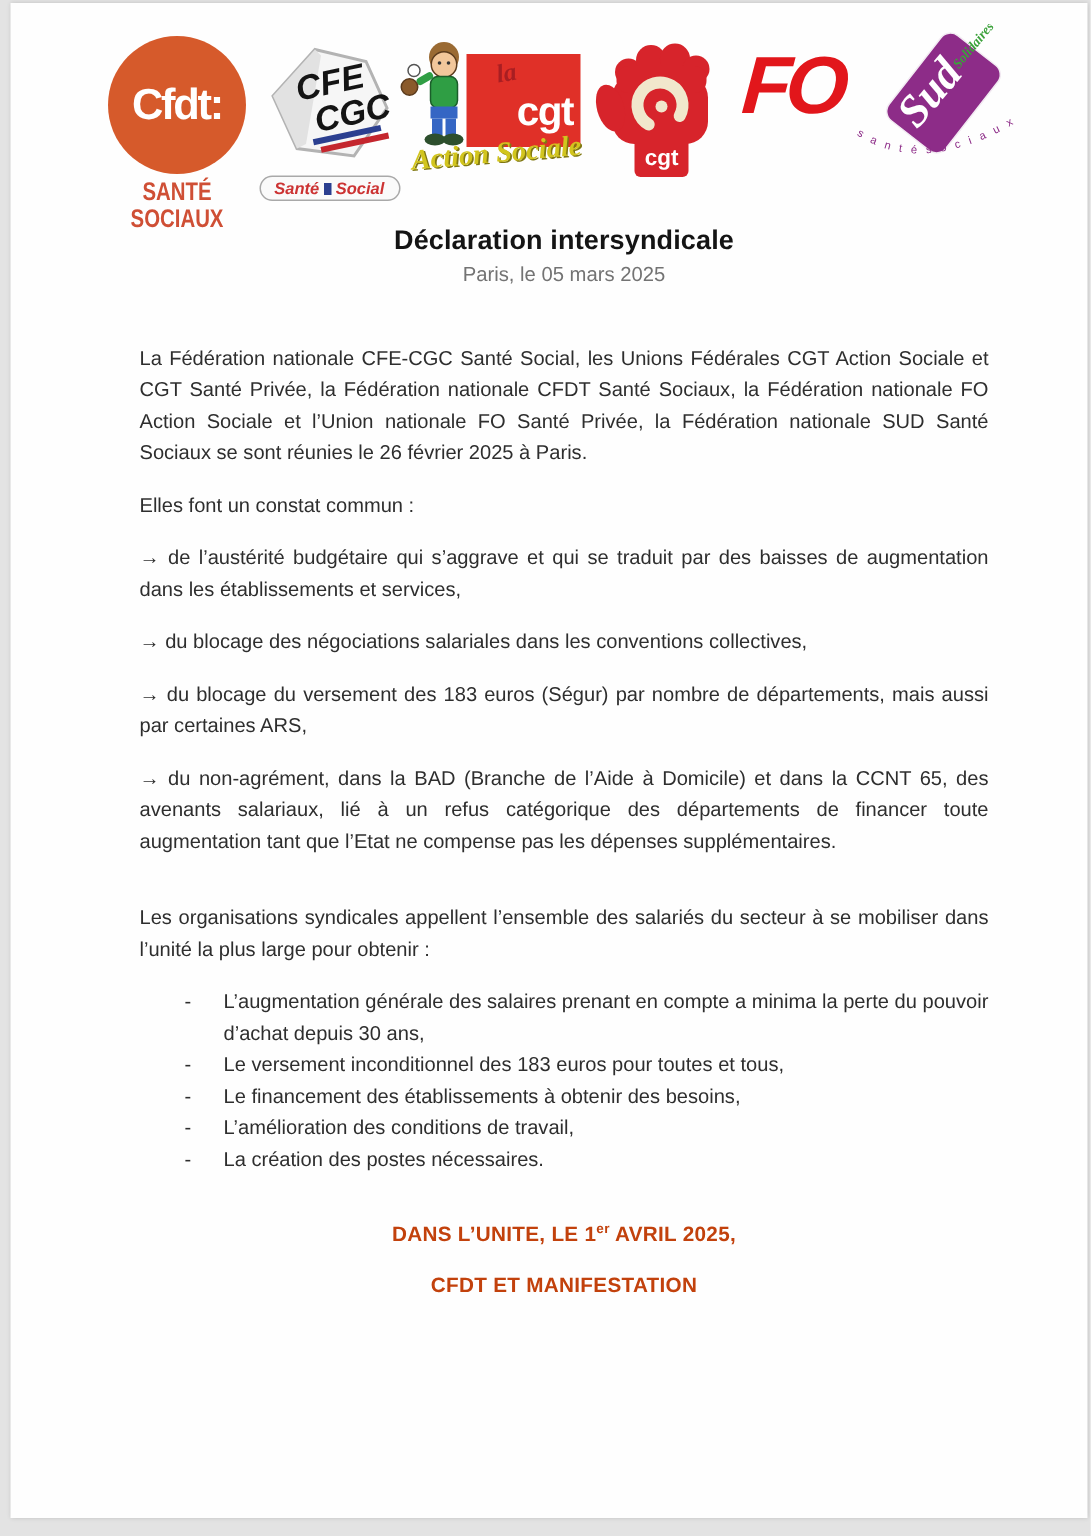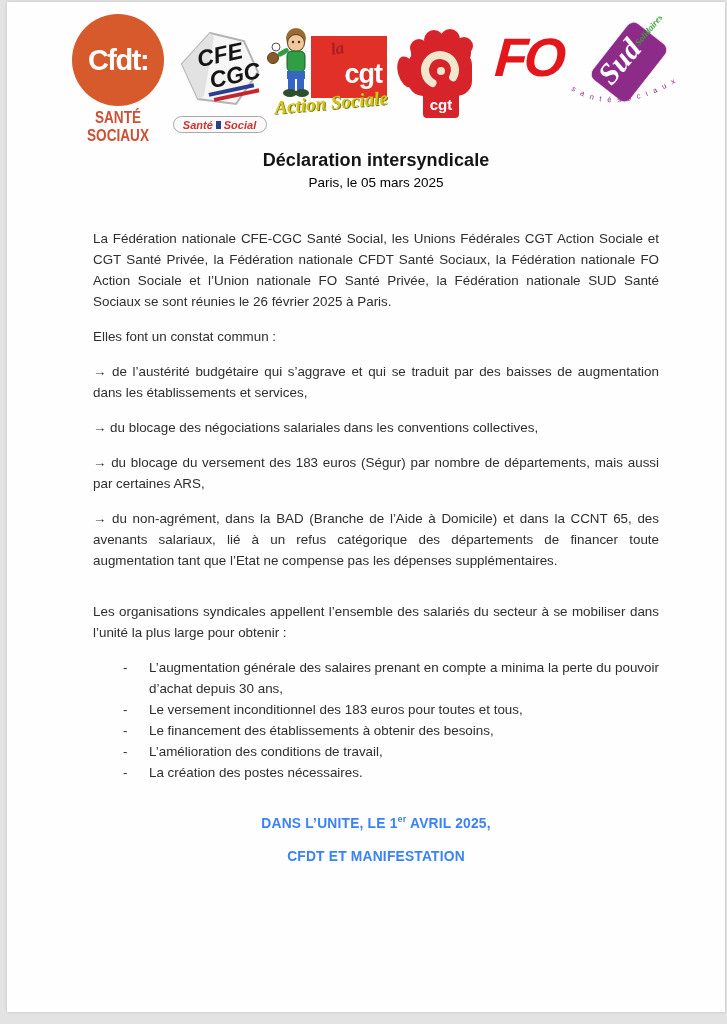--- a/index.html
+++ b/index.html
@@ -7,21 +7,21 @@
   body { font-family:"Liberation Sans", sans-serif; background:#d9d9d9; }
 
   .photo-frame { width:727px; height:1024px; background:#e3e3e3; padding:2px 0 12px 7px; }
   .page { width:718px; height:1010px; background:#fefefe; box-shadow:0 0 3px rgba(0,0,0,.15); overflow:hidden; }
 
   
   .logos { position:relative; height:138px; }
   .logo { position:absolute; }
 
   
-  .cfdt { left:60px; top:12px; width:102px; text-align:center; }
+  .cfdt { left:60px; top:22px; width:102px; text-align:center; }
   .cfdt-circle { width:92px; height:92px; margin:0 auto; border-radius:50%;
     background:#d65a2b; display:flex; align-items:center; justify-content:center; }
   .cfdt-circle span { color:#fff; font-weight:bold; font-size:29px; letter-spacing:-1.5px; }
   .cfdt-sub { margin-top:3px; color:#cf4f35; font-weight:bold; font-size:17px; line-height:18px;
     transform:scaleX(.8); transform-origin:center; }
 
   
   .cfecgc { left:160px; top:28px; width:105px; text-align:center; }
   .cfecgc-pill { margin:4px auto 0; width:94px; height:17px; border:1.5px solid #a9a9a9;
     border-radius:9px; background:#fafafa; display:flex; align-items:center; justify-content:center;
@@ -47,34 +47,34 @@
   .fo { left:488px; top:28px; }
   .fo span { color:#e2161b; font-weight:900; font-style:italic; font-size:54px;
     letter-spacing:-4px; display:inline-block; transform:skewX(-4deg); line-height:1; }
 
   
   .sud { left:558px; top:14px; }
 
   
   .title-block { margin:10px 66px 0 86px; text-align:center; }
   .doc-title { font-size:18px; font-weight:bold; color:#141414; letter-spacing:.1px; }
-  .doc-date { margin-top:4px; font-size:13.5px; color:#000000; }
+  .doc-date { margin-top:4px; font-size:13.5px; color:#737373; }
 
   
   .content { margin:38px 66px 0 86px; color:#2e2e2e; font-size:13.4px; line-height:21px; }
   .content p { margin-bottom:14px; }
   .justified { text-align:justify; }
   .appeal { margin-top:30px; }
   .demands { list-style:none; margin:4px 0 0 30px; }
   .demands li { display:flex; }
   .demands .dash { width:26px; flex:0 0 26px; }
   .demands .demand-text { flex:1; }
 
   .slogan { margin-top:26px; text-align:center; font-weight:bold; font-size:13.8px;
-    color:#3b82f6; letter-spacing:.2px; }
+    color:#c2410c; letter-spacing:.2px; }
   .slogan p { margin-bottom:12px; }
   .slogan sup { font-size:9px; }
 </style>
 </head>
 <body>
 
 <div class="photo-frame">
   <div class="page">
 
     <header class="logos">

